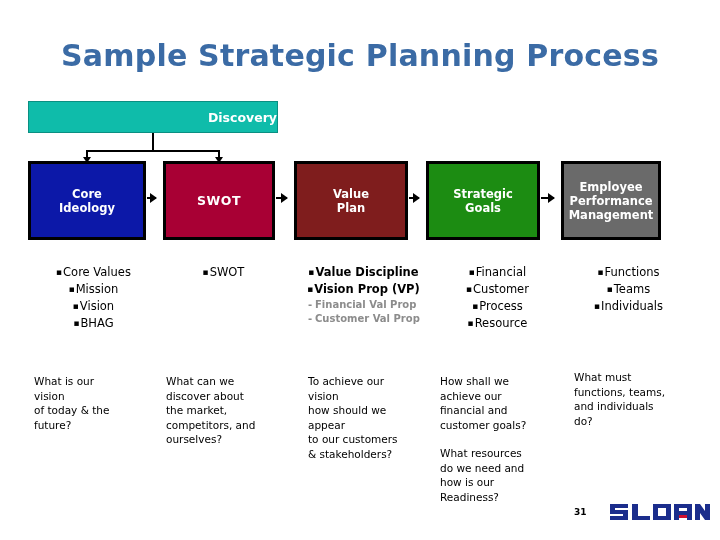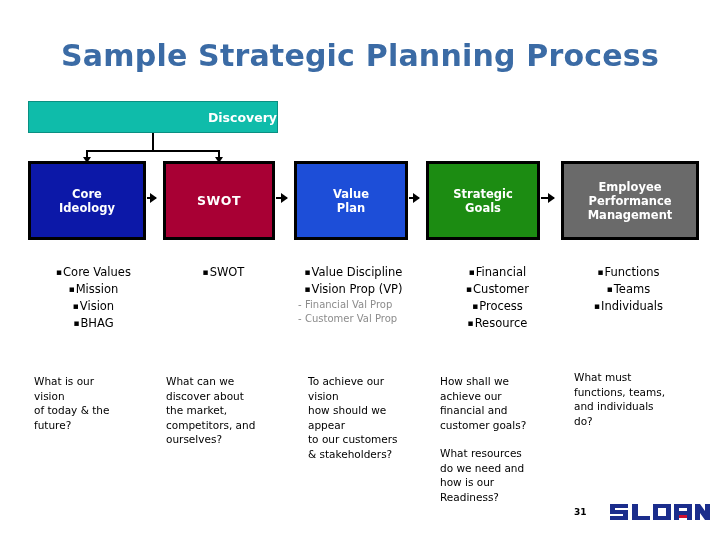--- a/index.html
+++ b/index.html
@@ -109,23 +109,23 @@
     font-weight: bold;
     line-height: 14px;
     text-align: center;
     display: flex;
     align-items: center;
     justify-content: center;
     padding: 14px 4px;
   }
   .proc-box.b0 { left: 28px;  width: 118px; background: #0C18A8; }
   .proc-box.b1 { left: 163px; width: 112px; background: #A80034; font-size: 12.5px; letter-spacing: 0.5px; }
-  .proc-box.b2 { left: 294px; width: 114px; background: #1d4ed8; }
+  .proc-box.b2 { left: 294px; width: 114px; background: #7f1d1d; }
   .proc-box.b3 { left: 426px; width: 114px; background: #1C8C12; }
-  .proc-box.b4 { left: 561px; width: 138px; background: #6A6A6A; }
+  .proc-box.b4 { left: 561px; width: 100px; background: #6A6A6A; }
 
   
   .arrow-right {
     position: absolute;
     top: 197px;
     height: 2px;
     background: #000000;
   }
   .arrow-right::after {
     content: "";
@@ -143,21 +143,21 @@
   .arrow-right.a2 { left: 409px; width: 10px; }
   .arrow-right.a3 { left: 541px; width: 13px; }
 
   
   .col {
     position: absolute;
     top: 264px;
   }
   .col.c0 { left: 33px;  width: 120px; }
   .col.c1 { left: 163px; width: 120px; }
-  .col.c2 { left: 284px; width: 138px; }
+  .col.c2 { left: 294px; width: 138px; font-weight: bold; }
   .col.c3 { left: 438px; width: 118px; }
   .col.c4 { left: 568px; width: 120px; }
 
   .bullet-list { margin: 0; padding: 0; list-style: none; text-align: center; }
   .bullet-list li {
     font-size: 11.5px;
     line-height: 17px;
     color: #000000;
     white-space: nowrap;
   }

